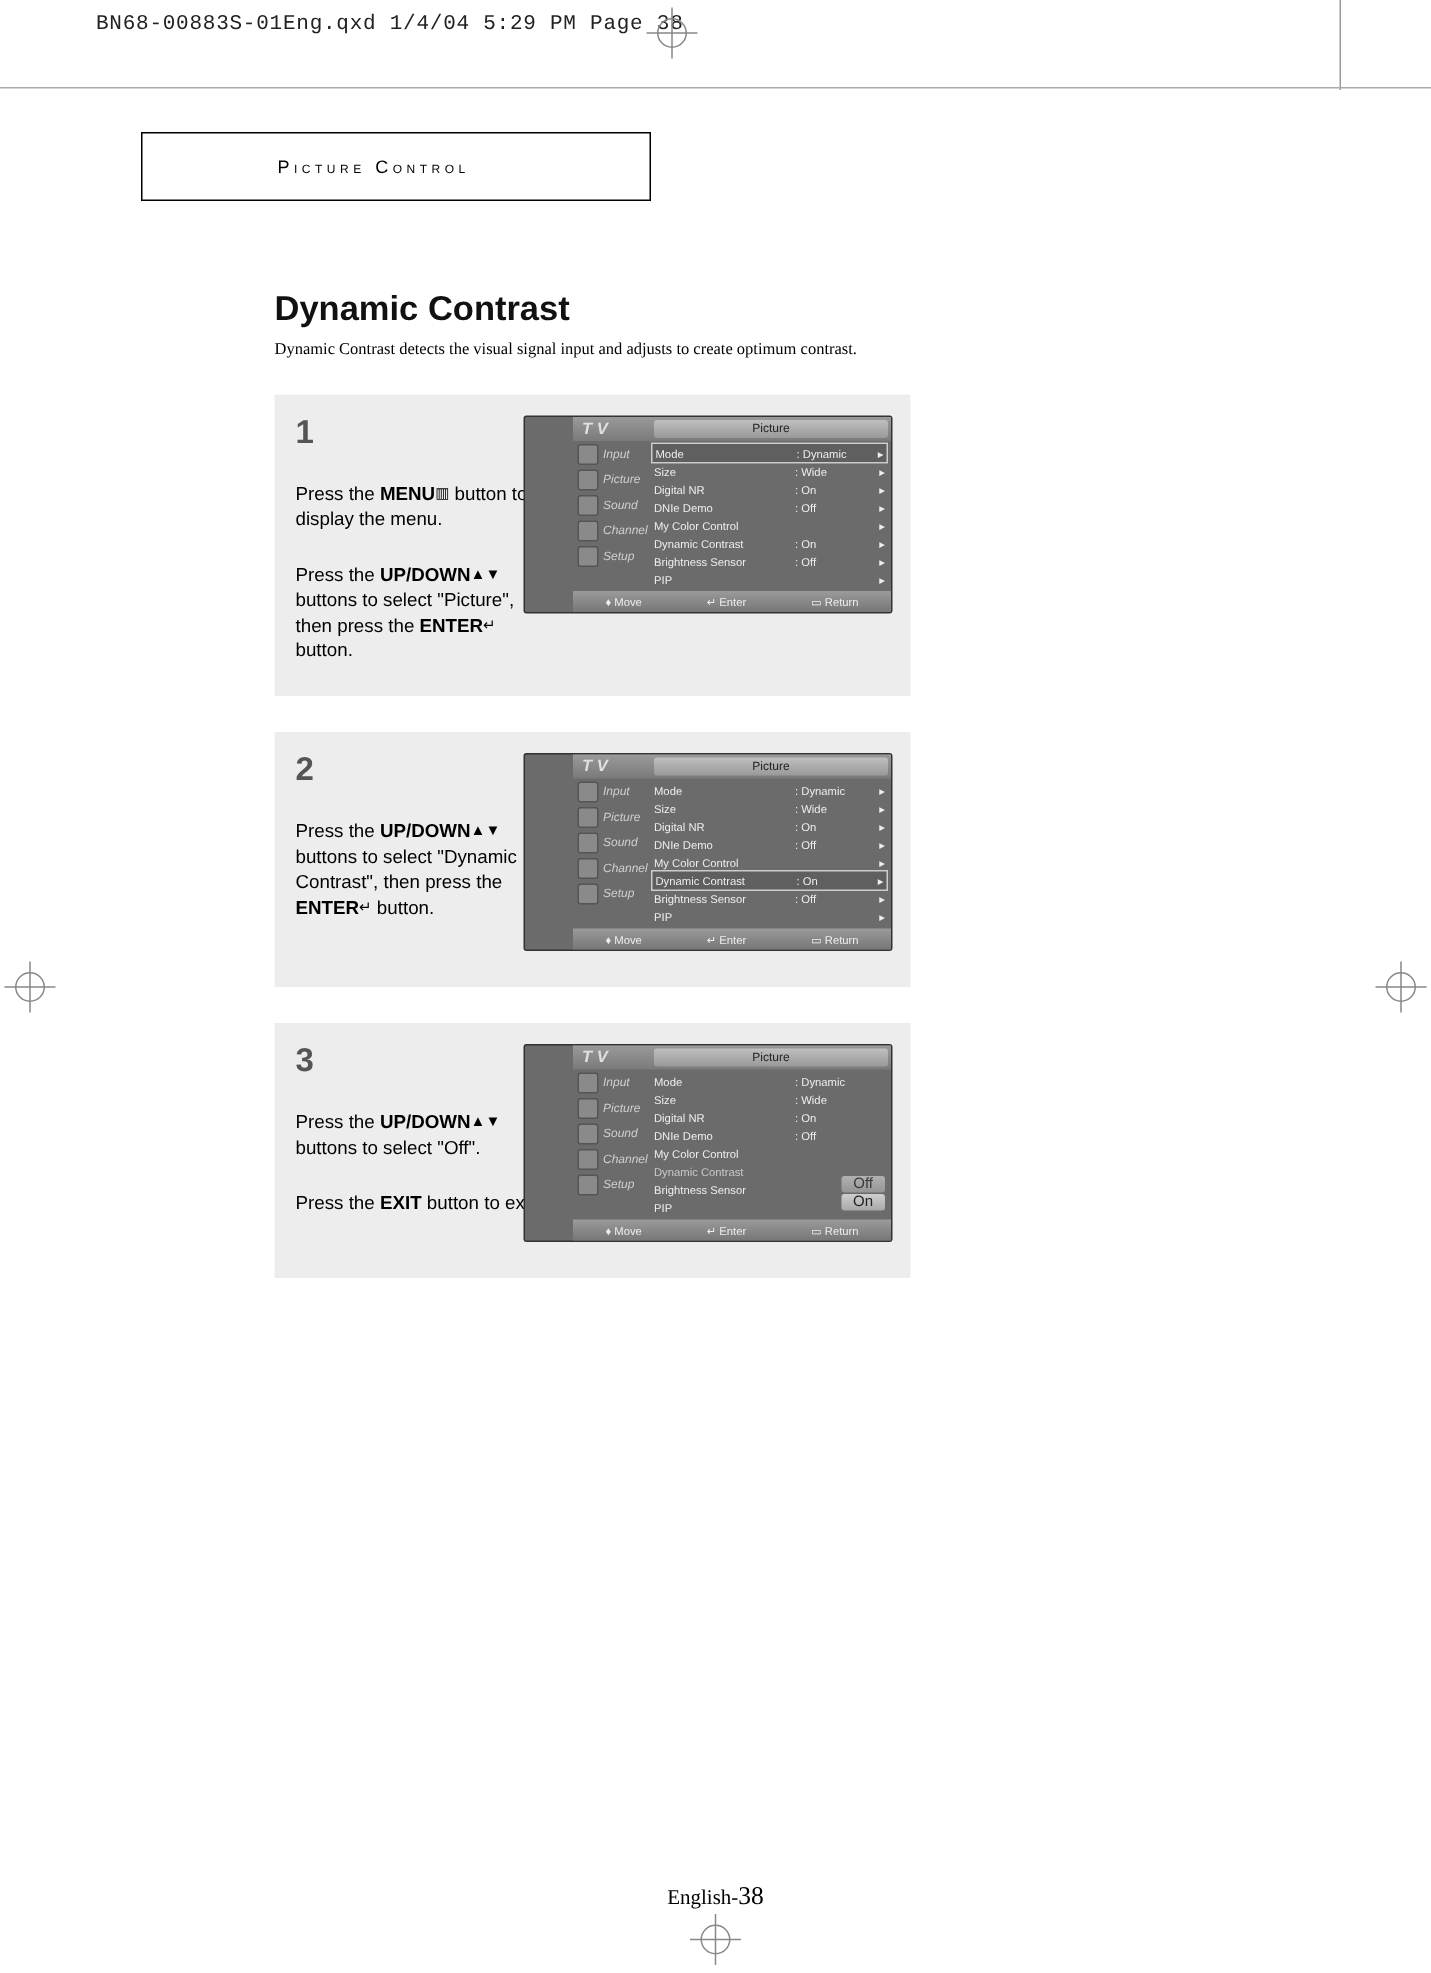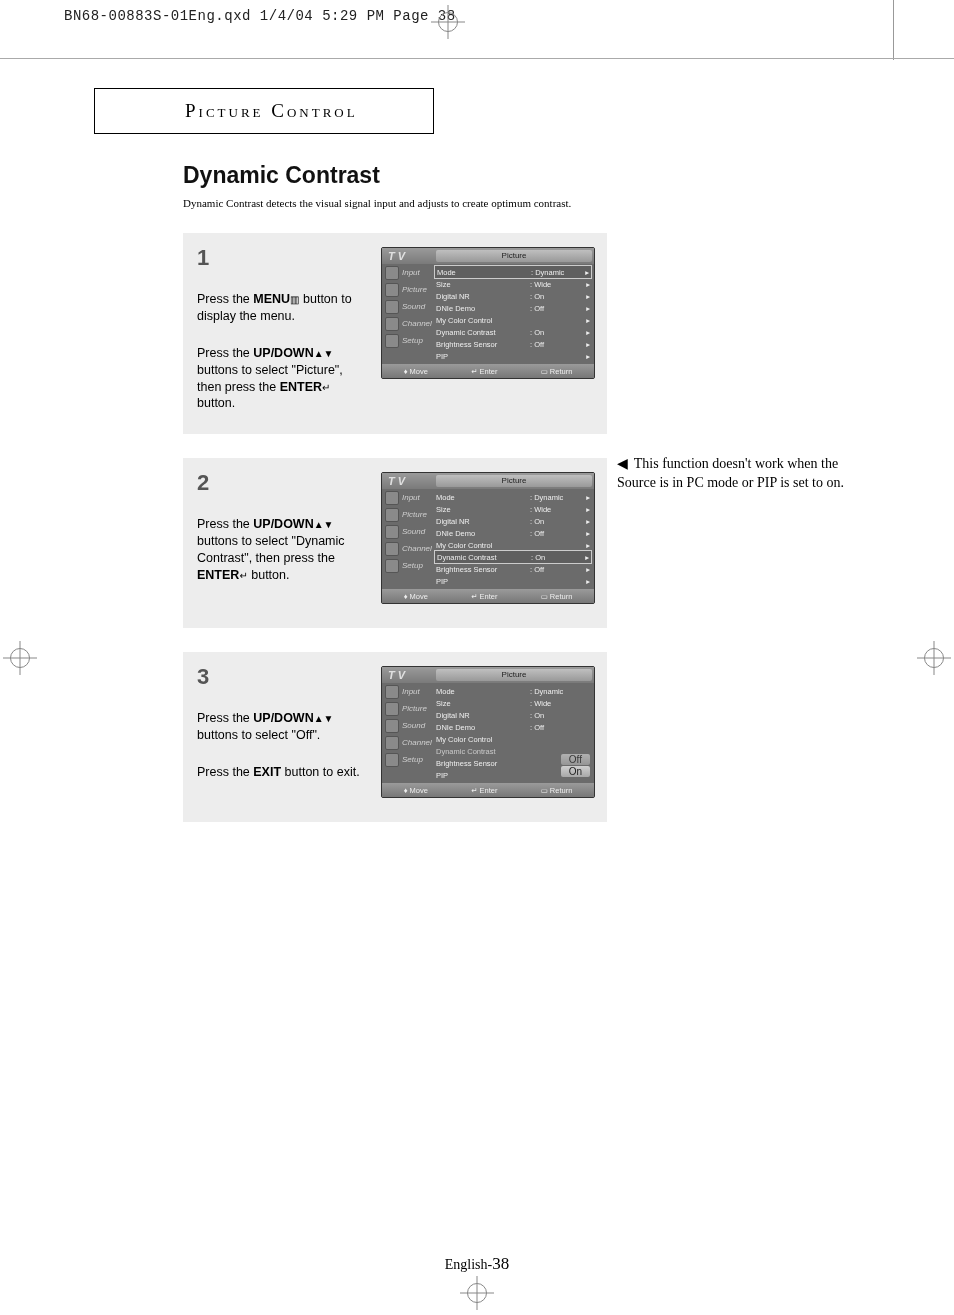--- a/index.html
+++ b/index.html
@@ -10,32 +10,32 @@
   .top-hline { position:absolute; top:58px; left:0; width:100%; height:1px; background:#aaa;}
   .cropmark-left, .cropmark-right { position:absolute; top:50%; transform:translateY(-50%);}
   .cropmark-left { left:10px;} .cropmark-right { right:10px;}
   .cropmark-bottom { position:absolute; bottom:12px; left:50%; transform:translateX(-50%);}
   .reg-circle { width:18px; height:18px; border:1px solid #888; border-radius:50%; position:relative;}
   .reg-circle:before,.reg-circle:after{content:"";position:absolute;background:#888;}
   .reg-circle:before{left:50%;top:-8px;width:1px;height:34px;transform:translateX(-50%);}
   .reg-circle:after{top:50%;left:-8px;height:1px;width:34px;transform:translateY(-50%);}
 
   .section-box { position:absolute; top:88px; left:94px; width:340px; height:46px; border:1px solid #000; display:flex; align-items:center; padding-left:90px; box-sizing:border-box;}
-  .section-title { font-family: Liberation Serif, serif; font-size:19px; letter-spacing:3px; font-variant:small-caps;}
-  .main { position:absolute; top:162px; left:183px; width:720px; }
+  .section-title { font-family: Liberation Sans, sans-serif; font-size:12px; letter-spacing:3px; font-variant:small-caps;}
+  .main { position:absolute; top:192px; left:183px; width:720px; }
   h1.page-title { font-family: Arial, Helvetica, sans-serif; font-weight:bold; font-size:23px; margin:0 0 8px 0; color:#111;}
   .intro { font-family: Georgia, 'Times New Roman', serif; font-size:11px; margin:0 0 24px 0;}
 
   .step-block { background:#ededed; width:424px; padding:12px 12px 12px 14px; box-sizing:border-box; margin-bottom:24px; position:relative; min-height:170px;}
   .step-num { font-weight:bold; font-size:22px; color:#555; font-family: Arial, sans-serif;}
   .step-text { font-size:12.5px; line-height:1.35; width:170px;}
   .step-text p { margin:20px 0 10px 0;}
   .step-text b{font-weight:bold;}
   .icon-glyph { font-size:10px; vertical-align:middle;}
-  .tv-osd { position:absolute; top:14px; right:12px; width:212px; background:#6b6b6b; border:1px solid #333; border-radius:2px; font-size:8px; color:#e8e8e8; }
+  .tv-osd { position:absolute; top:14px; right:12px; width:212px; background:#6b6b6b; border:1px solid #333; border-radius:2px; font-size:8px; color:#e8e8e8;padding-left:32px; }
   .osd-header { display:flex; background:linear-gradient(#9a9a9a,#7a7a7a); height:16px; align-items:center;}
   .osd-tv { width:48px; padding-left:6px; font-weight:bold; font-style:italic; color:#e0e0e0; font-size:11px;}
   .osd-title { flex:1; text-align:center; background:linear-gradient(#bfbfbf,#999); margin:2px 2px 2px 0; border-radius:2px; font-size:8px; color:#222; line-height:12px;}
   .osd-body { display:flex;}
   .osd-side { width:48px; display:flex; flex-direction:column;}
   .side-item { display:flex; align-items:center; height:17px; padding-left:3px; gap:3px;}
   .side-icon { width:12px; height:12px; background:#8a8a8a; border-radius:2px; border:1px solid #555; flex-shrink:0;}
   .side-label { font-style:italic; color:#cfcfcf; font-size:8px;}
   .osd-list { flex:1; padding:2px 4px 2px 6px;}
   .osd-row { display:flex; height:12px; align-items:center; font-size:7.5px; color:#eee;}
@@ -322,20 +322,17 @@
             <div class="osd-footer">
               <span>♦ Move</span>
               <span>↵ Enter</span>
               <span>▭ Return</span>
             </div>
           </div>
         </div>
       </div>
   </div>
 
-  <div class="side-note">
-    <span class="note-arrow">◀</span><span>This function doesn't work when the Source is in PC mode or PIP is set to on.</span>
-  </div>
 
   <div class="pagenum">
     <span>English-</span><span class="num">38</span>
   </div>
 </div>
 
 </body></html>

